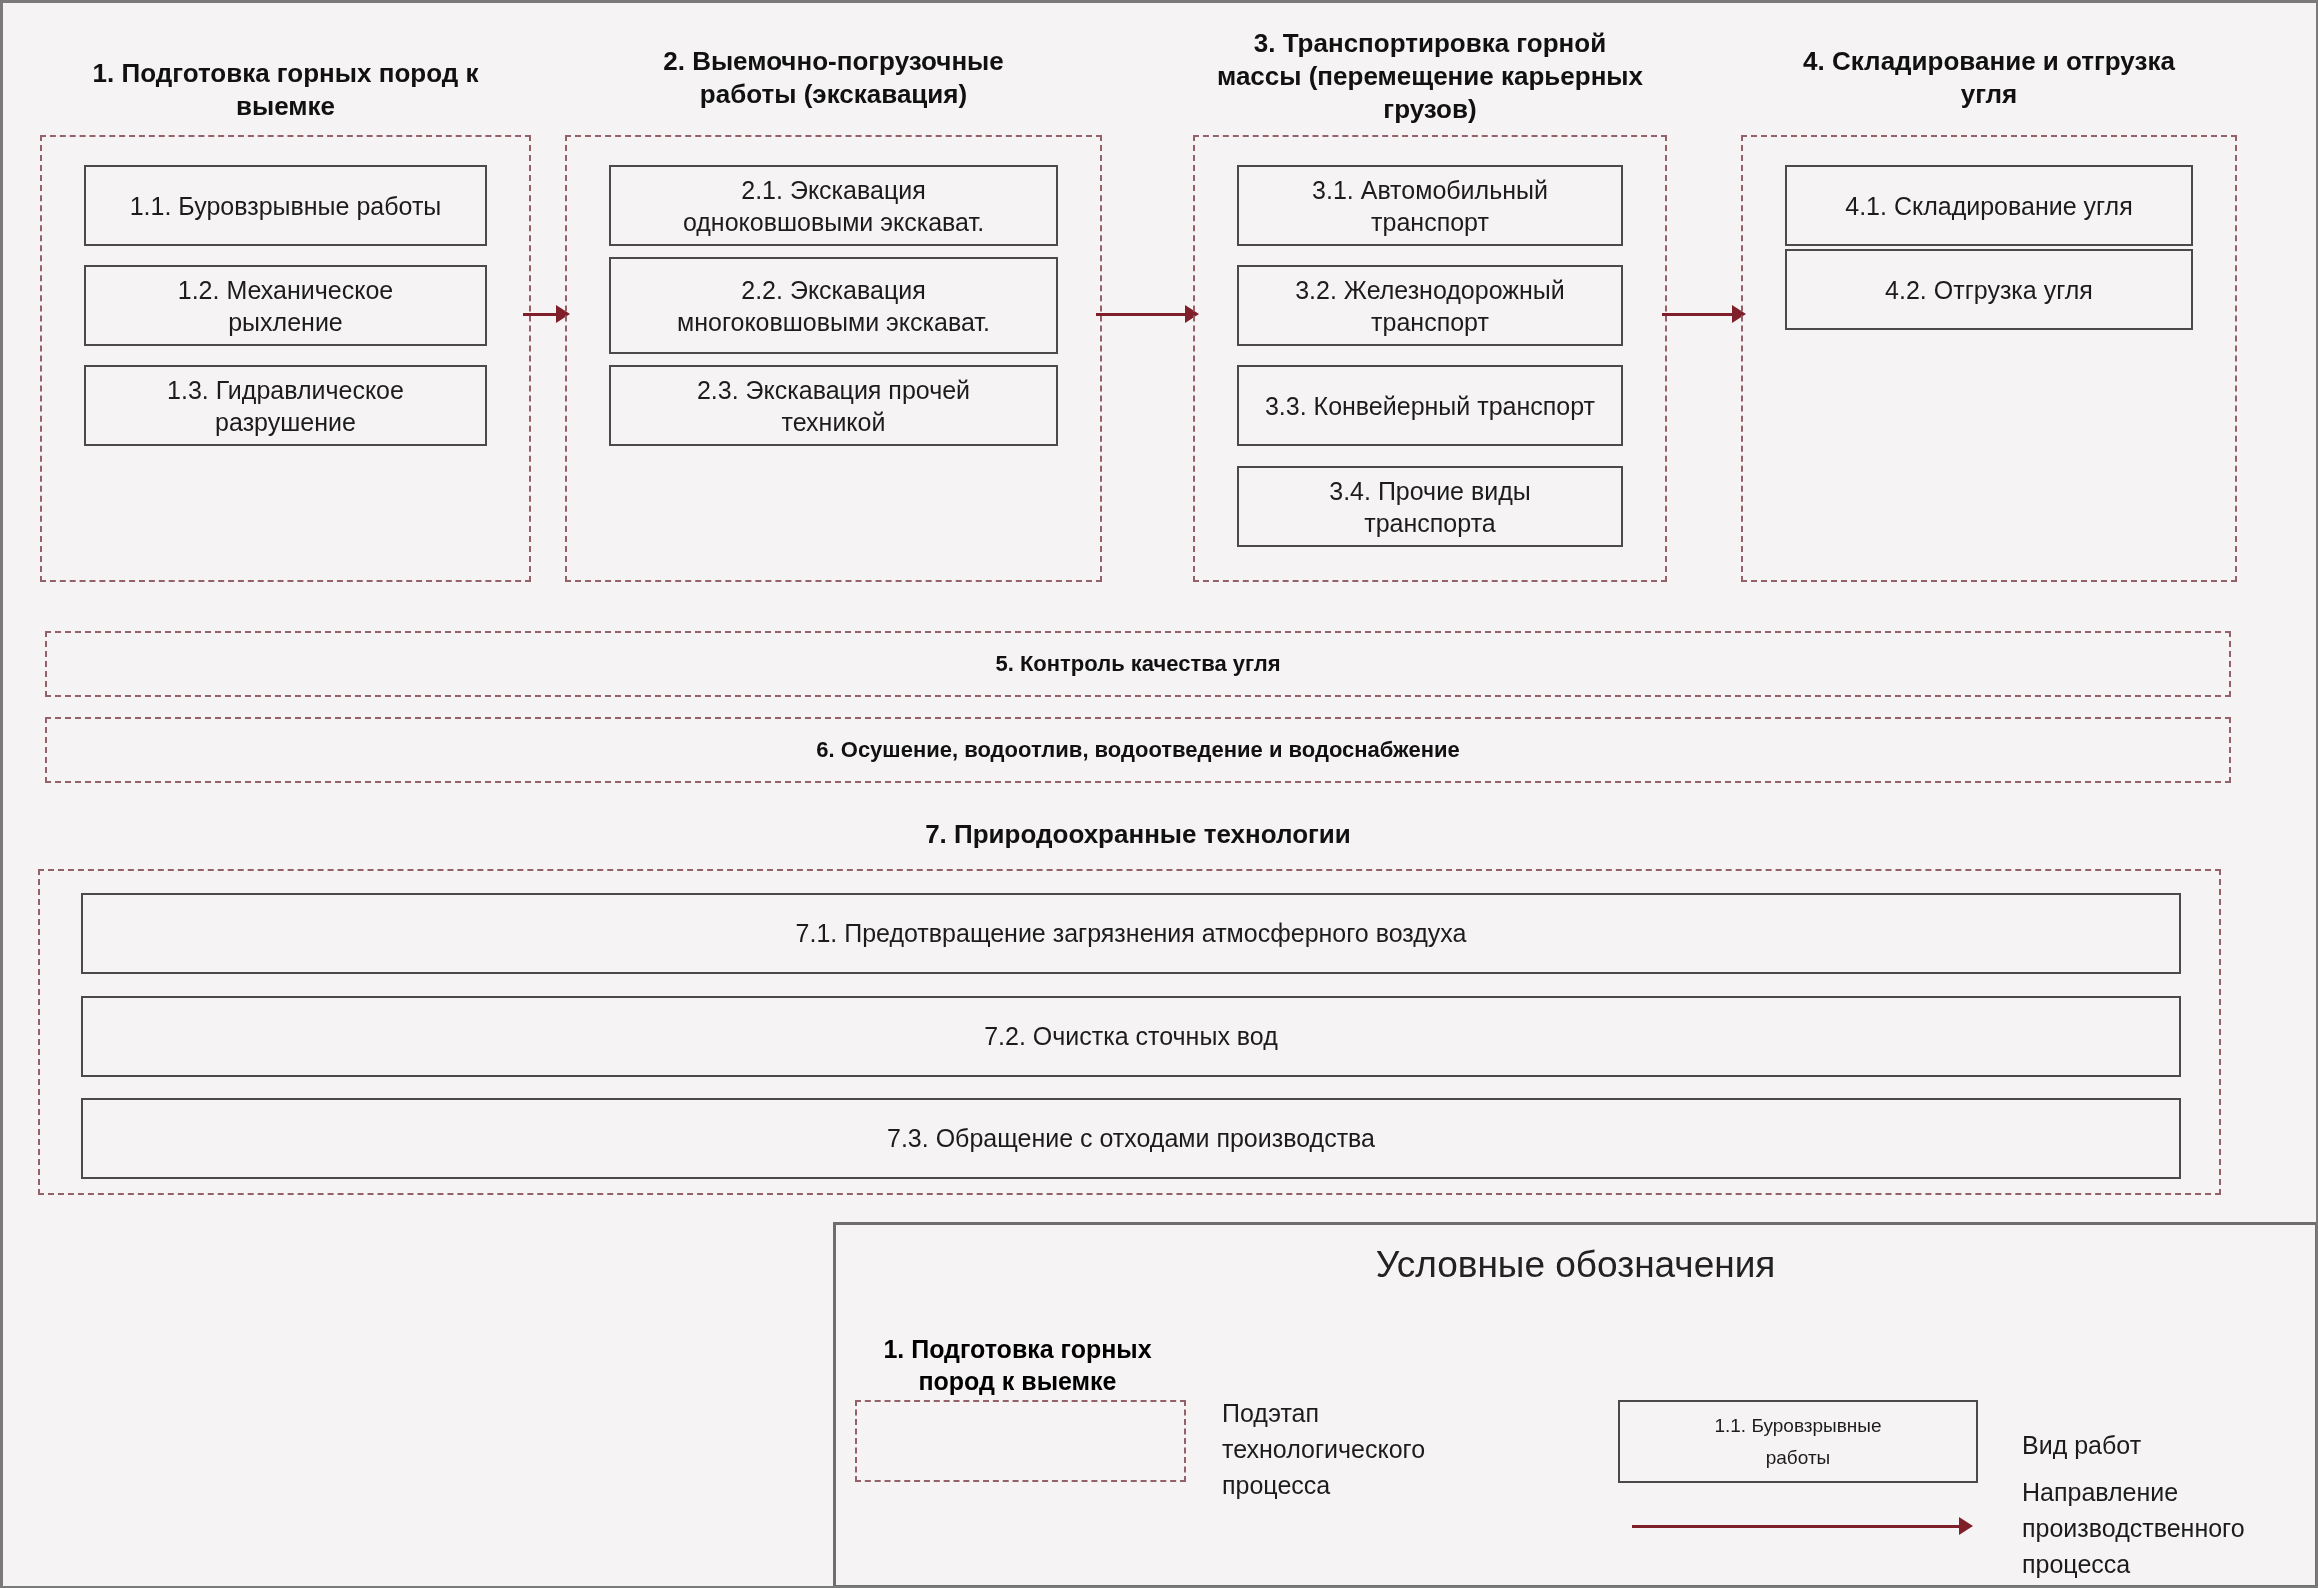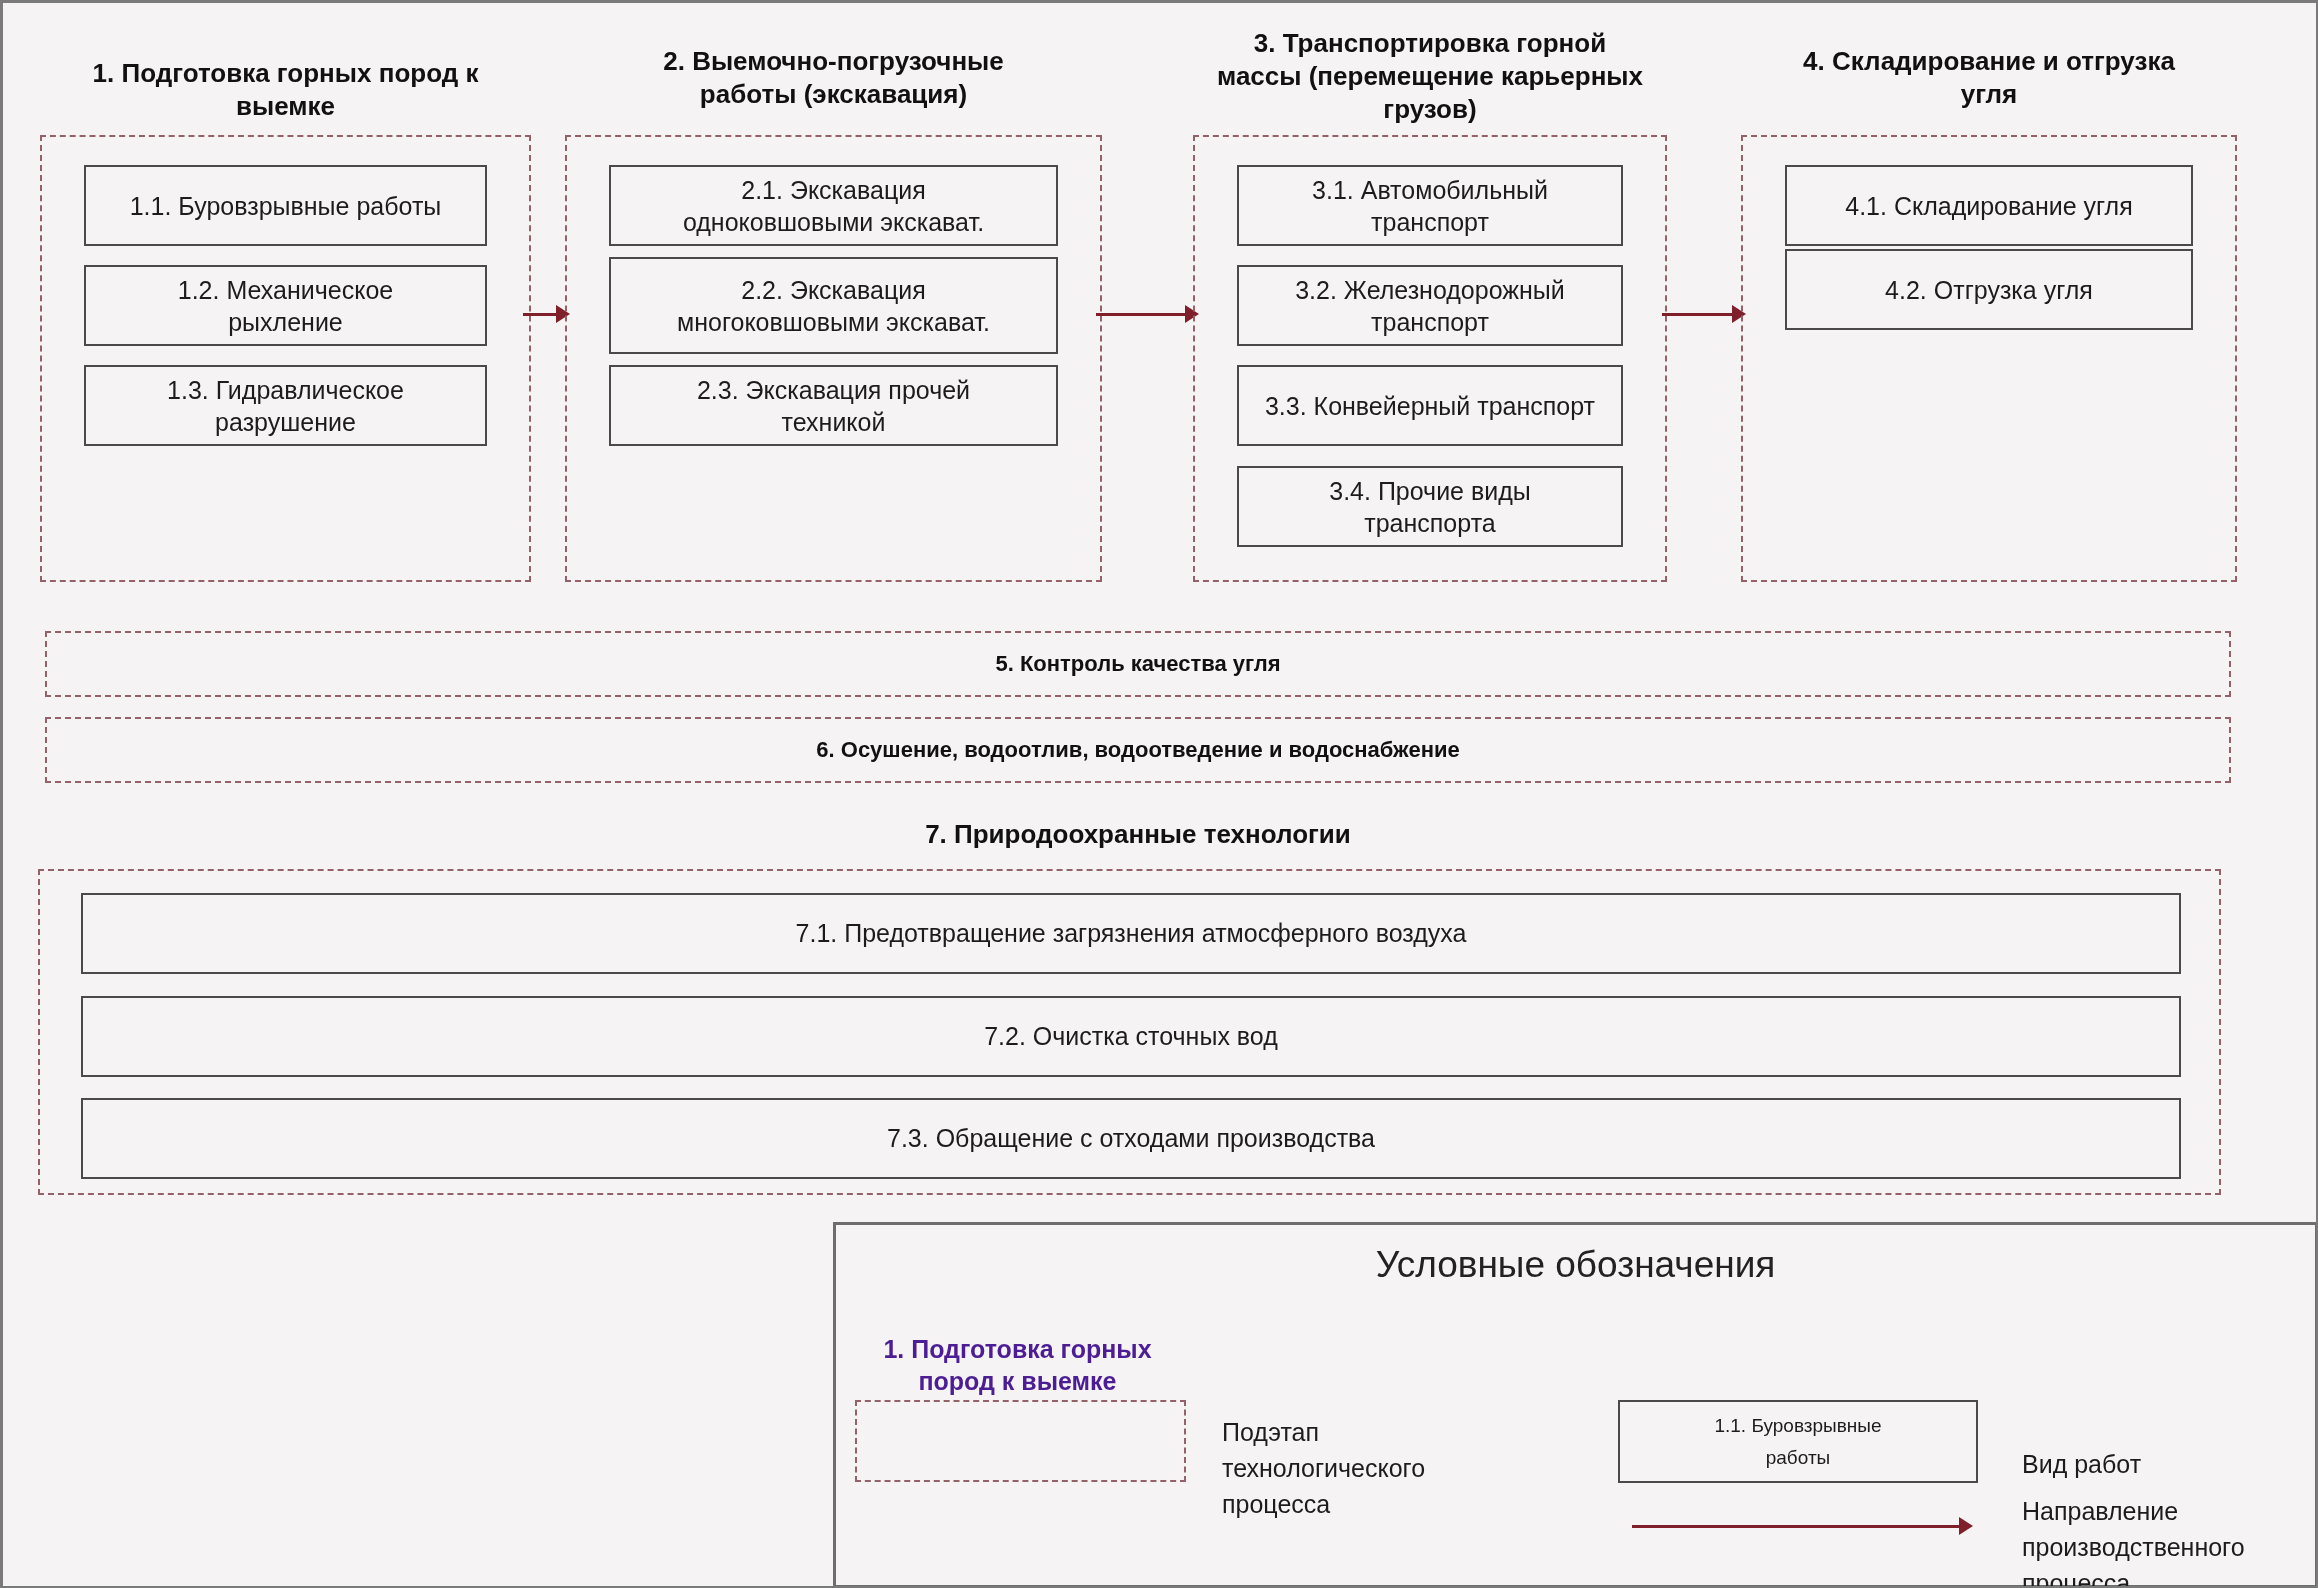--- a/index.html
+++ b/index.html
@@ -67,28 +67,28 @@
     position:absolute;left:830px;top:1219px;width:1485px;height:366px;
     box-sizing:border-box;border:3.4px solid var(--legend-frame);background:var(--bg);
   }
   .legend-title{
     position:absolute;left:0;top:18.5px;width:100%;text-align:center;
     font-size:37px;color:#222;
   }
   .lg-stage-title{
     position:absolute;left:35px;top:108px;width:293px;
     font-weight:bold;font-size:25px;line-height:32px;text-align:center;
-    white-space:pre-line;color:#4c1d95;
+    white-space:pre-line;color:#000000;
   }
   .lg-dash-box{
     position:absolute;left:18.5px;top:175px;width:331px;height:82px;
     box-sizing:border-box;border:2.5px dashed var(--dash);
   }
   .lg-label{
-    position:absolute;font-size:25px;line-height:36px;white-space:pre-line;margin-top:19px;
+    position:absolute;font-size:25px;line-height:36px;white-space:pre-line;
   }
   .lg-work-box{
     position:absolute;left:782px;top:175px;width:360px;height:83px;box-sizing:border-box;
     border:2.5px solid var(--line);
     display:flex;align-items:center;justify-content:center;
     text-align:center;font-size:19px;line-height:32px;white-space:pre-line;
   }
 </style>
 </head>
 <body>

